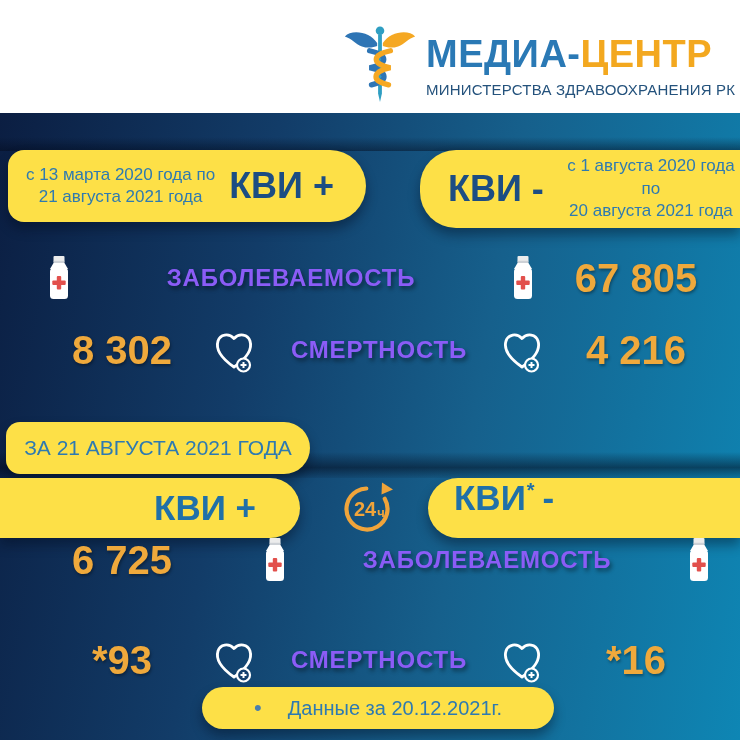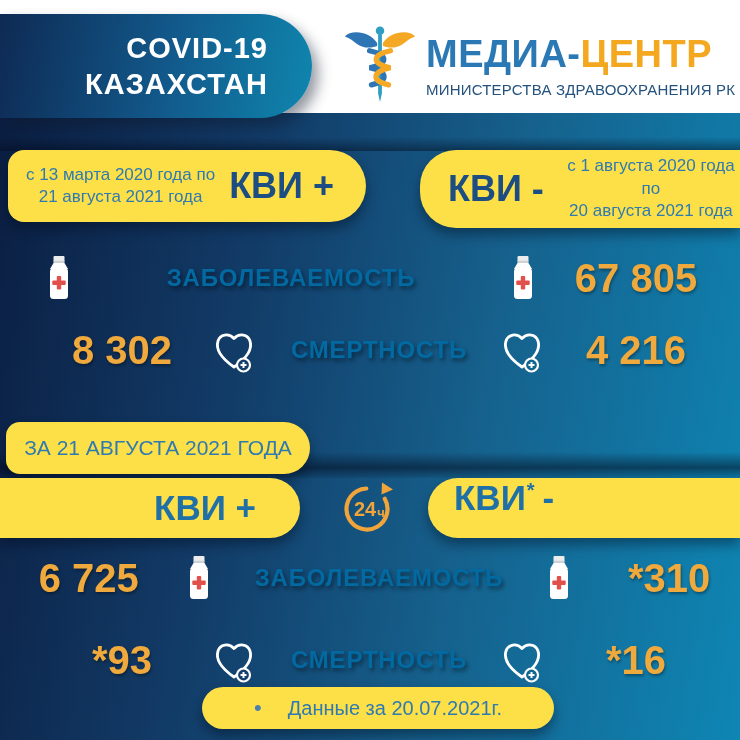--- a/index.html
+++ b/index.html
@@ -44,47 +44,43 @@
   .pill-left2{left:0;top:478px;width:300px;height:60px;border-radius:0 30px 30px 0;
     display:flex;align-items:center;justify-content:flex-end;padding-right:44px;}
   .pill-right2{left:428px;top:478px;width:312px;height:60px;border-radius:30px 0 0 30px;
     display:flex;align-items:flex-start;padding-left:26px;}
 
   .clock{position:absolute;left:338px;top:480px;width:58px;height:58px;}
 
   .stats-row{position:absolute;left:0;width:740px;display:flex;align-items:center;
     box-sizing:border-box;padding:0 16px 0 34px;}
   .s1a{top:246px;height:64px;} .s1b{top:320px;height:60px;}
-  .s2a{top:546px;height:64px;gap:40px;} .s2b{top:630px;height:60px;}
+  .s2a{top:528px;height:64px;gap:40px;} .s2b{top:630px;height:60px;}
   .num{width:176px;text-align:center;font-size:40px;font-weight:bold;color:#efa93c;
     text-shadow:1px 2px 3px rgba(0,0,0,0.35);white-space:nowrap;}
   .icon-slot{width:50px;display:flex;justify-content:center;align-items:center;--badge-fill:#15406e;}
   .icon-r{--badge-fill:#116792;}
-  .row-label{flex:1;text-align:center;font-size:24px;font-weight:bold;color:#0369a1;
+  .row-label{flex:1;text-align:center;font-size:24px;font-weight:bold;color:#8b5cf6;
     letter-spacing:0.8px;text-shadow:2px 3px 4px rgba(0,0,0,0.45);}
   .bottle-svg{width:26px;height:46px;}
   .heart-svg{width:46px;height:48px;}
 
   .footer-pill{left:202px;top:687px;width:352px;height:42px;border-radius:22px;
     display:flex;align-items:center;justify-content:center;gap:26px;font-size:20px;color:#2e7ab1;}
   .bullet{font-size:22px;color:#4a7fae;line-height:1;}
 </style>
 </head>
 <body>
 
 <div class="canvas">
 
   <div class="panel"></div>
   <div class="fold fold1"></div>
   <div class="fold fold2"></div>
 
-  <div class="covid-badge">
-    <div>COVID-19</div>
-    <div>КАЗАХСТАН</div>
-  </div>
 
   <div class="logo">
     <svg class="caduceus-svg" viewBox="0 0 80 88">
       <circle cx="40" cy="9" r="4.5" fill="#2f9ec2"></circle>
       <path d="M38 13 h4 v62 l-2 9 l-2 -9 z" fill="#2f9ec2"></path>
       <path d="M37 22 C30 10 10 7 3 15 C10 17 14 23 21 25.5 C28 28 34 26 37 25 Z" fill="#2e75b5"></path>
       <path d="M43 22 C50 10 70 7 77 15 C70 17 66 23 59 25.5 C52 28 46 26 43 25 Z" fill="#f5a823"></path>
       <path d="M29 30 C49 34 49 44 29 48 C49 52 49 62 31 66" stroke="#2e75b5" stroke-width="5.5" fill="none" stroke-linecap="round"></path>
       <path d="M51 30 C31 34 31 44 51 48 C31 52 31 62 49 66" stroke="#f5a823" stroke-width="5.5" fill="none" stroke-linecap="round"></path>
     </svg>
@@ -187,21 +183,20 @@
     <span class="icon-slot icon-r">
       <svg class="bottle-svg" viewBox="0 0 26 46">
           <rect x="7.5" y="1" width="11" height="6" rx="1" fill="#ececec"></rect>
           <rect x="7.5" y="5.8" width="11" height="2.2" fill="#cdd1d6"></rect>
           <polygon points="7.5,8 18.5,8 22,14 4,14" fill="#ffffff"></polygon>
           <rect x="4" y="13" width="18" height="31" rx="3.5" fill="#ffffff"></rect>
           <rect x="10.8" y="21" width="4.4" height="13.5" rx="1" fill="#e2504c"></rect>
           <rect x="6.3" y="25.6" width="13.4" height="4.4" rx="1" fill="#e2504c"></rect>
         </svg>
     </span>
-    <div class="num">*310</div>
   </div>
 
   <div class="stats-row s2b">
     <div class="num">*93</div>
     <span class="icon-slot">
       <svg class="heart-svg" viewBox="0 0 46 48">
           <path d="M22 41 C9 32 3.5 23 6 15 C8 8.5 16.5 6.5 22 12.5 C27.5 6.5 36 8.5 38 15 C40.5 23 35 32 22 41 Z" fill="none" stroke="#ffffff" stroke-width="2.8" stroke-linejoin="round"></path>
           <circle cx="31.5" cy="39" r="6.5" fill="var(--badge-fill)" stroke="#ffffff" stroke-width="2.2"></circle>
           <path d="M31.5 36 v6 M28.5 39 h6" stroke="#ffffff" stroke-width="2"></path>
         </svg>
@@ -212,16 +207,16 @@
           <path d="M22 41 C9 32 3.5 23 6 15 C8 8.5 16.5 6.5 22 12.5 C27.5 6.5 36 8.5 38 15 C40.5 23 35 32 22 41 Z" fill="none" stroke="#ffffff" stroke-width="2.8" stroke-linejoin="round"></path>
           <circle cx="31.5" cy="39" r="6.5" fill="var(--badge-fill)" stroke="#ffffff" stroke-width="2.2"></circle>
           <path d="M31.5 36 v6 M28.5 39 h6" stroke="#ffffff" stroke-width="2"></path>
         </svg>
     </span>
     <div class="num">*16</div>
   </div>
 
   <div class="pill footer-pill">
     <span class="bullet">•</span>
-    <span>Данные за 20.07.2021г.</span>
+    <span>Данные за 20.12.2021г.</span>
   </div>
 
 </div>
 
 </body></html>

